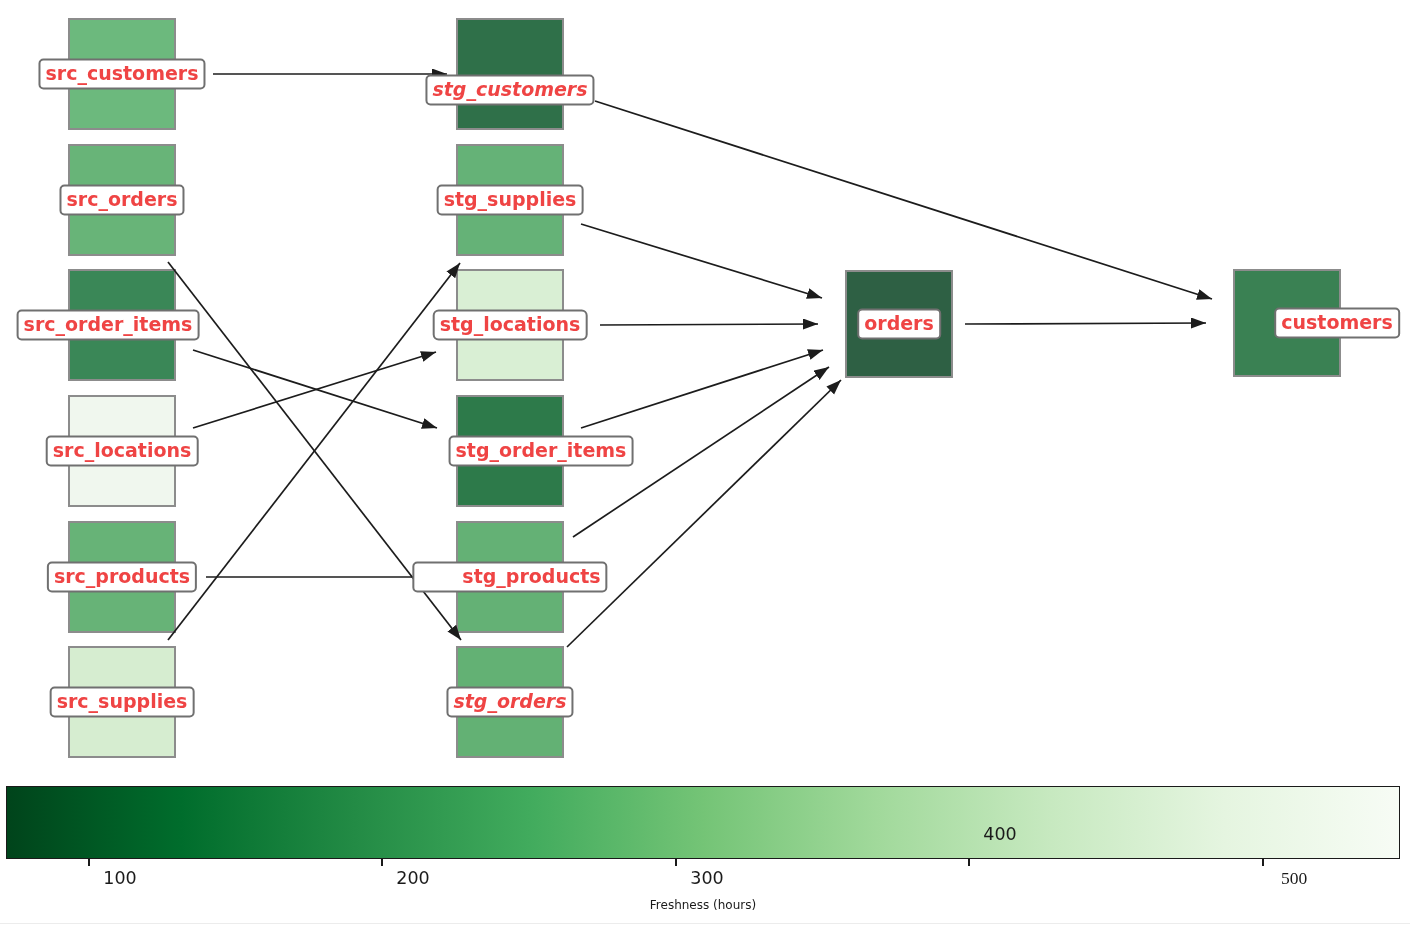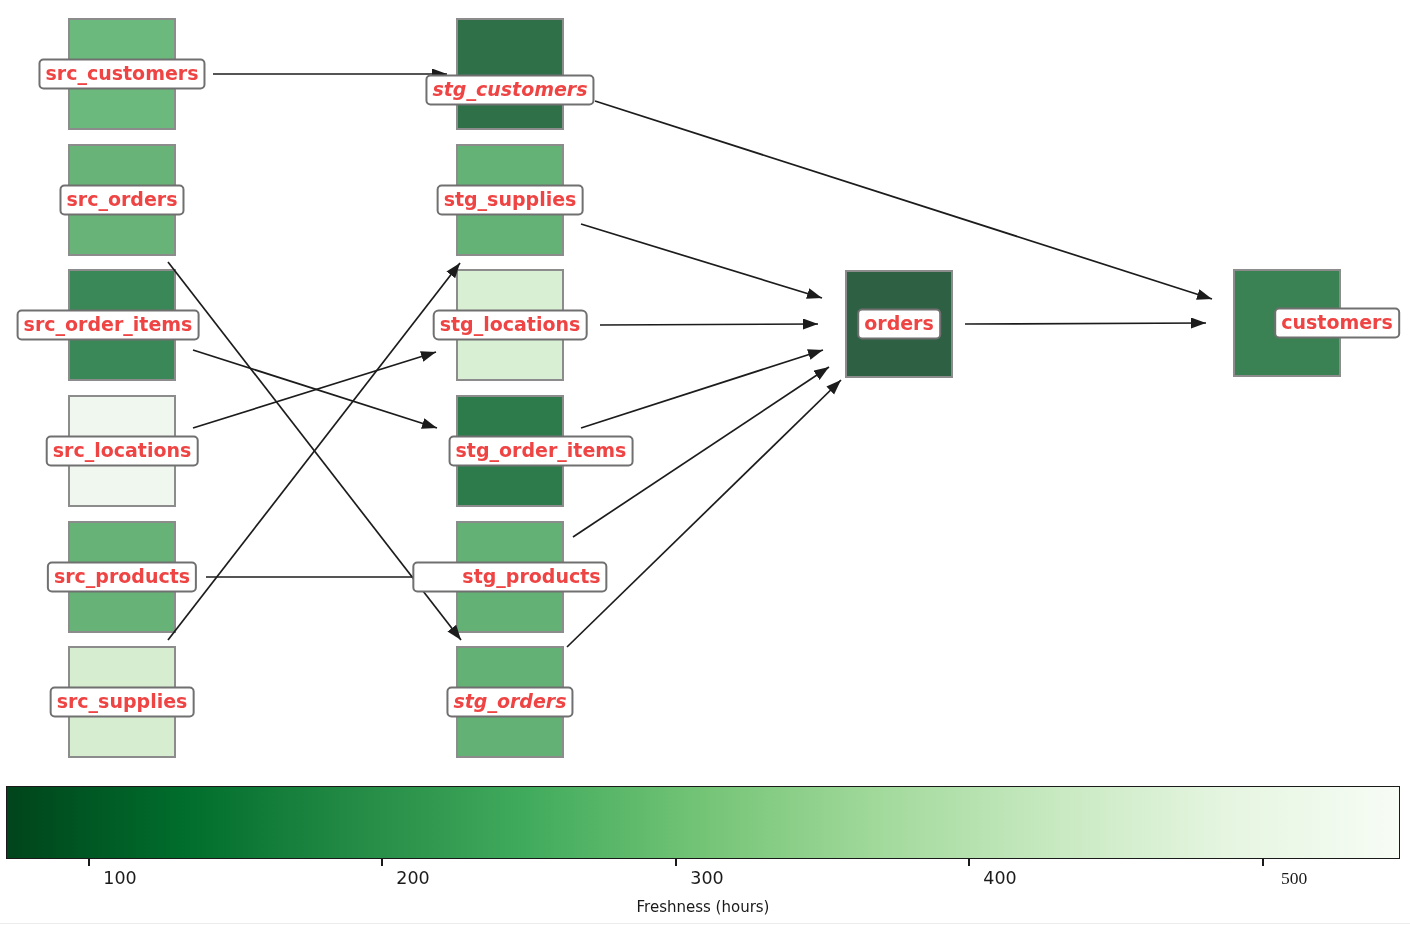--- a/index.html
+++ b/index.html
@@ -14,21 +14,21 @@
     background:#ffffff;border:2px solid #707070;border-radius:5px;
     padding:0px 5px 2px 5px;font-weight:bold;font-size:19px;line-height:25px;
     color:#ef4444;white-space:nowrap;z-index:3;
   }
   .cbar{position:absolute;box-sizing:border-box;border:1.4px solid #1a1a1a;z-index:1;}
   .tick{position:absolute;width:1.5px;height:7px;background:#1a1a1a;z-index:1;}
   .ticklabel{
     position:absolute;transform:translateX(-50%);font-size:17.5px;color:#1a1a1a;z-index:1;margin-left:32px;
   }
   .axis-label{
-    position:absolute;transform:translateX(-50%);font-size:15px;color:#1a1a1a;z-index:1;
+    position:absolute;transform:translateX(-50%);font-size:12px;color:#1a1a1a;z-index:1;
   }
   .baseline{position:absolute;left:0;width:1410px;height:1px;background:#ececec;z-index:0;}
 </style>
 </head>
 <body>
 
 <div id="stage">
   <svg id="edge-layer" width="1410" height="926" viewBox="0 0 1410 926">
     <defs>
       <marker id="arrowhead" markerUnits="userSpaceOnUse" markerWidth="16" markerHeight="12" refX="15" refY="5.5" orient="auto">
@@ -85,19 +85,19 @@
 
   <div class="cbar" id="colorbar" style="left: 6px; top: 786px; width: 1394px; height: 73px; background: linear-gradient(to right, rgb(0, 68, 27), rgb(0, 109, 44), rgb(35, 139, 69), rgb(65, 171, 93), rgb(116, 196, 118), rgb(161, 217, 155), rgb(199, 233, 192), rgb(229, 245, 224), rgb(247, 252, 245));"></div>
   <div id="cbar-ticks">
       <div class="tick" style="left: 88px; top: 859px;"></div>
       <div class="ticklabel" style="left: 88px; top: 868px;">100</div>
       <div class="tick" style="left: 381px; top: 859px;"></div>
       <div class="ticklabel" style="left: 381px; top: 868px;">200</div>
       <div class="tick" style="left: 675px; top: 859px;"></div>
       <div class="ticklabel" style="left: 675px; top: 868px;">300</div>
       <div class="tick" style="left: 968px; top: 859px;"></div>
-      <div class="ticklabel" style="left: 968px; top: 868px;">400</div>
+      <div class="ticklabel" style="left: 968px; top: 824px;">400</div>
       <div class="tick" style="left: 1262px; top: 859px;"></div>
       <div class="ticklabel" style="left: 1262px; top: 868px; font-family: Liberation Serif, serif;">500</div>
     </div>
   <div class="axis-label" id="cbar-axis-label" style="left: 703px; top: 898px;">Freshness (hours)</div>
   <div class="baseline" style="top:923px"></div>
 </div>
 
 </body></html>

